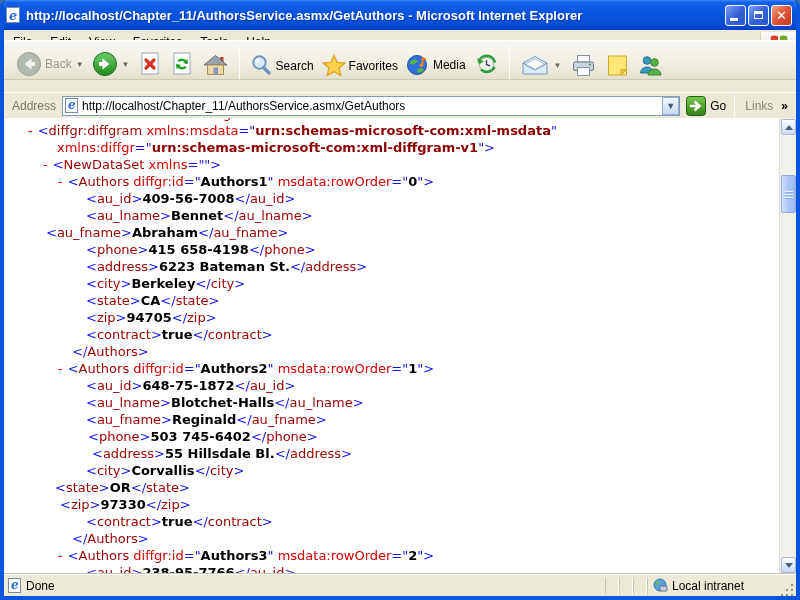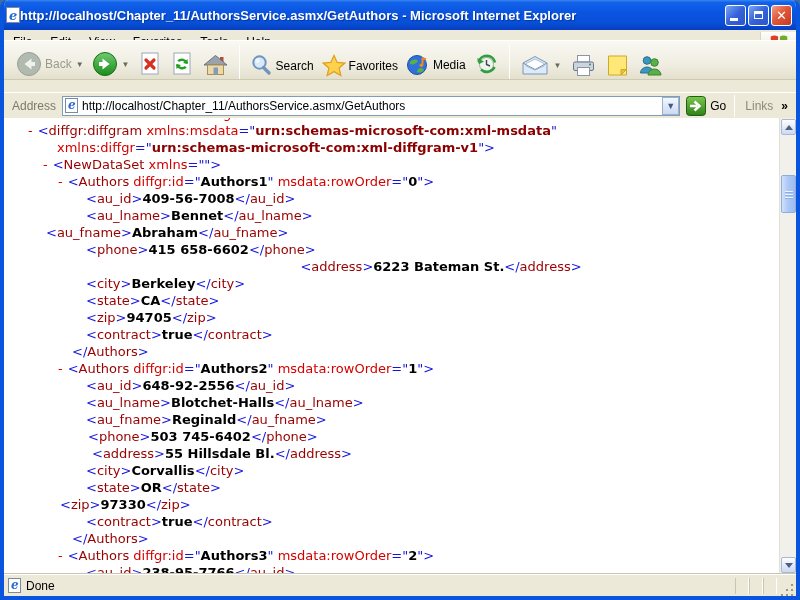--- a/index.html
+++ b/index.html
@@ -6,21 +6,21 @@
   html,body { width:800px; height:600px; overflow:hidden; background:#3a6ea5;
               font-family:"Liberation Sans", sans-serif; }
   .window { position:relative; width:800px; height:600px;
             border-left:4px solid #0a55dd; border-right:4px solid #0a55dd; border-bottom:4px solid #0a55dd;
             border-radius:8px 8px 0 0; background:#ECE9D8; overflow:hidden; }
 
   
   .titlebar { position:absolute; left:-4px; top:0; width:800px; height:30px;
               background:linear-gradient(180deg,#3b83f1 0%,#1263e9 8%,#0a54e2 40%,#0850d8 75%,#063ec0 100%);
               border-radius:7px 7px 0 0; display:flex; align-items:center; padding:0 6px; }
-  .title-text { color:#fff; font-weight:bold; font-size:13px; margin-left:0; flex:1;
+  .title-text { color:#fff; font-weight:bold; font-size:13px; margin-left:6px; flex:1;
                 white-space:nowrap; overflow:hidden; text-shadow:1px 1px 1px #03369c; }
   .tb-btns { display:flex; gap:2px; margin-right:2px; }
   .tb-btn { width:21px; height:21px; border-radius:3px; border:1px solid #fff;
             display:flex; align-items:center; justify-content:center; position:relative;
             background:linear-gradient(135deg,#7da6f4 0%,#3562d8 50%,#2b55cc 100%); }
   .tb-btn.close { background:linear-gradient(135deg,#f2a088 0%,#e0573a 45%,#c43a1f 100%); }
   .glyph-min { position:absolute; left:4px; bottom:4px; width:8px; height:3px; background:#fff; }
   .glyph-max { width:9px; height:8px; border:1px solid #fff; border-top:3px solid #fff; }
   .glyph-x { color:#fff; font-weight:bold; font-size:13px; line-height:13px; font-family:"DejaVu Sans",sans-serif; }
 
@@ -323,35 +323,35 @@
   <div class="content">
     <div class="xml-doc" id="xml-doc">
         <div class="xline" style="padding-left: 24px;"><span class="m">&lt;?xml </span><span class="an">version</span><span class="m">="</span><span class="av">1.0</span><span class="m">" </span><span class="an">encoding</span><span class="m">="</span><span class="av">utf-8</span><span class="m">" ?&gt;</span></div>
         <div class="xline" style="padding-left: 24px;"><span class="dash">-</span><span class="m">&lt;</span><span class="t">diffgr:diffgram</span><span class="m"> </span><span class="an">xmlns:msdata</span><span class="m">="</span><span class="ns">urn:schemas-microsoft-com:xml-msdata</span><span class="m">"</span></div>
         <div class="xline" style="padding-left: 53px;"><span class="an">xmlns:diffgr</span><span class="m">="</span><span class="ns">urn:schemas-microsoft-com:xml-diffgram-v1</span><span class="m">"&gt;</span></div>
         <div class="xline" style="padding-left: 39px;"><span class="dash">-</span><span class="m">&lt;</span><span class="t">NewDataSet</span><span class="m"> </span><span class="an">xmlns</span><span class="m">="</span><span class="ns"></span><span class="m">"&gt;</span></div>
         <div class="xline" style="padding-left: 54px;"><span class="dash">-</span><span class="m">&lt;</span><span class="t">Authors</span><span class="m"> </span><span class="an">diffgr:id</span><span class="m">="</span><span class="av">Authors1</span><span class="m">" </span><span class="an">msdata:rowOrder</span><span class="m">="</span><span class="av">0</span><span class="m">"&gt;</span></div>
         <div class="xline" style="padding-left: 82px;"><span class="m">&lt;</span><span class="t">au_id</span><span class="m">&gt;</span><span class="txt">409-56-7008</span><span class="m">&lt;/</span><span class="t">au_id</span><span class="m">&gt;</span></div>
         <div class="xline" style="padding-left: 82px;"><span class="m">&lt;</span><span class="t">au_lname</span><span class="m">&gt;</span><span class="txt">Bennet</span><span class="m">&lt;/</span><span class="t">au_lname</span><span class="m">&gt;</span></div>
         <div class="xline" style="padding-left: 42px;"><span class="m">&lt;</span><span class="t">au_fname</span><span class="m">&gt;</span><span class="txt">Abraham</span><span class="m">&lt;/</span><span class="t">au_fname</span><span class="m">&gt;</span></div>
-        <div class="xline" style="padding-left: 82px;"><span class="m">&lt;</span><span class="t">phone</span><span class="m">&gt;</span><span class="txt">415 658-6602</span><span class="m">&lt;/</span><span class="t">phone</span><span class="m">&gt;</span></div>
-        <div class="xline" style="padding-left: 82px; text-align: center;"><span class="m">&lt;</span><span class="t">address</span><span class="m">&gt;</span><span class="txt">6223 Bateman St.</span><span class="m">&lt;/</span><span class="t">address</span><span class="m">&gt;</span></div>
+        <div class="xline" style="padding-left: 82px;"><span class="m">&lt;</span><span class="t">phone</span><span class="m">&gt;</span><span class="txt">415 658-4198</span><span class="m">&lt;/</span><span class="t">phone</span><span class="m">&gt;</span></div>
+        <div class="xline" style="padding-left: 82px;"><span class="m">&lt;</span><span class="t">address</span><span class="m">&gt;</span><span class="txt">6223 Bateman St.</span><span class="m">&lt;/</span><span class="t">address</span><span class="m">&gt;</span></div>
         <div class="xline" style="padding-left: 82px;"><span class="m">&lt;</span><span class="t">city</span><span class="m">&gt;</span><span class="txt">Berkeley</span><span class="m">&lt;/</span><span class="t">city</span><span class="m">&gt;</span></div>
         <div class="xline" style="padding-left: 82px;"><span class="m">&lt;</span><span class="t">state</span><span class="m">&gt;</span><span class="txt">CA</span><span class="m">&lt;/</span><span class="t">state</span><span class="m">&gt;</span></div>
         <div class="xline" style="padding-left: 82px;"><span class="m">&lt;</span><span class="t">zip</span><span class="m">&gt;</span><span class="txt">94705</span><span class="m">&lt;/</span><span class="t">zip</span><span class="m">&gt;</span></div>
         <div class="xline" style="padding-left: 82px;"><span class="m">&lt;</span><span class="t">contract</span><span class="m">&gt;</span><span class="txt">true</span><span class="m">&lt;/</span><span class="t">contract</span><span class="m">&gt;</span></div>
         <div class="xline" style="padding-left: 68px;"><span class="m">&lt;/</span><span class="t">Authors</span><span class="m">&gt;</span></div>
         <div class="xline" style="padding-left: 54px;"><span class="dash">-</span><span class="m">&lt;</span><span class="t">Authors</span><span class="m"> </span><span class="an">diffgr:id</span><span class="m">="</span><span class="av">Authors2</span><span class="m">" </span><span class="an">msdata:rowOrder</span><span class="m">="</span><span class="av">1</span><span class="m">"&gt;</span></div>
-        <div class="xline" style="padding-left: 82px;"><span class="m">&lt;</span><span class="t">au_id</span><span class="m">&gt;</span><span class="txt">648-92-2556</span><span class="m">&lt;/</span><span class="t">au_id</span><span class="m">&gt;</span></div>
+        <div class="xline" style="padding-left: 82px;"><span class="m">&lt;</span><span class="t">au_id</span><span class="m">&gt;</span><span class="txt">648-75-1872</span><span class="m">&lt;/</span><span class="t">au_id</span><span class="m">&gt;</span></div>
         <div class="xline" style="padding-left: 82px;"><span class="m">&lt;</span><span class="t">au_lname</span><span class="m">&gt;</span><span class="txt">Blotchet-Halls</span><span class="m">&lt;/</span><span class="t">au_lname</span><span class="m">&gt;</span></div>
         <div class="xline" style="padding-left: 82px;"><span class="m">&lt;</span><span class="t">au_fname</span><span class="m">&gt;</span><span class="txt">Reginald</span><span class="m">&lt;/</span><span class="t">au_fname</span><span class="m">&gt;</span></div>
         <div class="xline" style="padding-left: 84px;"><span class="m">&lt;</span><span class="t">phone</span><span class="m">&gt;</span><span class="txt">503 745-6402</span><span class="m">&lt;/</span><span class="t">phone</span><span class="m">&gt;</span></div>
         <div class="xline" style="padding-left: 88px;"><span class="m">&lt;</span><span class="t">address</span><span class="m">&gt;</span><span class="txt">55 Hillsdale Bl.</span><span class="m">&lt;/</span><span class="t">address</span><span class="m">&gt;</span></div>
         <div class="xline" style="padding-left: 82px;"><span class="m">&lt;</span><span class="t">city</span><span class="m">&gt;</span><span class="txt">Corvallis</span><span class="m">&lt;/</span><span class="t">city</span><span class="m">&gt;</span></div>
-        <div class="xline" style="padding-left: 82px;"><span class="m">&lt;</span><span class="t">state</span><span class="m">&gt;</span><span class="txt">OR</span><span class="m">&lt;/</span><span class="t">state</span><span class="m">&gt;</span></div>
+        <div class="xline" style="padding-left: 51px;"><span class="m">&lt;</span><span class="t">state</span><span class="m">&gt;</span><span class="txt">OR</span><span class="m">&lt;/</span><span class="t">state</span><span class="m">&gt;</span></div>
         <div class="xline" style="padding-left: 56px;"><span class="m">&lt;</span><span class="t">zip</span><span class="m">&gt;</span><span class="txt">97330</span><span class="m">&lt;/</span><span class="t">zip</span><span class="m">&gt;</span></div>
         <div class="xline" style="padding-left: 82px;"><span class="m">&lt;</span><span class="t">contract</span><span class="m">&gt;</span><span class="txt">true</span><span class="m">&lt;/</span><span class="t">contract</span><span class="m">&gt;</span></div>
         <div class="xline" style="padding-left: 68px;"><span class="m">&lt;/</span><span class="t">Authors</span><span class="m">&gt;</span></div>
         <div class="xline" style="padding-left: 54px;"><span class="dash">-</span><span class="m">&lt;</span><span class="t">Authors</span><span class="m"> </span><span class="an">diffgr:id</span><span class="m">="</span><span class="av">Authors3</span><span class="m">" </span><span class="an">msdata:rowOrder</span><span class="m">="</span><span class="av">2</span><span class="m">"&gt;</span></div>
         <div class="xline" style="padding-left: 82px;"><span class="m">&lt;</span><span class="t">au_id</span><span class="m">&gt;</span><span class="txt">238-95-7766</span><span class="m">&lt;/</span><span class="t">au_id</span><span class="m">&gt;</span></div>
       </div>
   </div>
 
   <div class="scrollbar">
     <div class="sb-btn sb-up">
@@ -366,16 +366,27 @@
   <div class="statusbar">
     <div class="status-left">
       <span class="ie-icon" style="width:13px;height:15px;">
           <span style="font-size:12px;top:-1px;">e</span>
         </span>
       <span>Done</span>
     </div>
     <div class="ssep"></div>
     <div class="ssep"></div>
     <div class="ssep"></div>
+    <div class="zone-panel">
+      <span>
+        <svg width="16" height="15" viewBox="0 0 16 15">
+          <circle cx="8" cy="7" r="6" fill="#58a0d8" stroke="#3878a8"></circle>
+          <path d="M3 5 C5 3,7 3,8.5 4.5 C7 6.5,5 7,3 6.5 Z" fill="#68b868"></path>
+          <path d="M9 9 C11 8,12.5 8.5,13 10 C11.5 12,9.5 12,8.5 11 Z" fill="#68b868"></path>
+          <rect x="8" y="8" width="7" height="5" rx="1" fill="#c8d0dc" stroke="#60708c"></rect>
+        </svg>
+        </span>
+      <span>Local intranet</span>
+    </div>
     <div class="grip"></div>
   </div>
 
 </div>
 
 </body></html>

